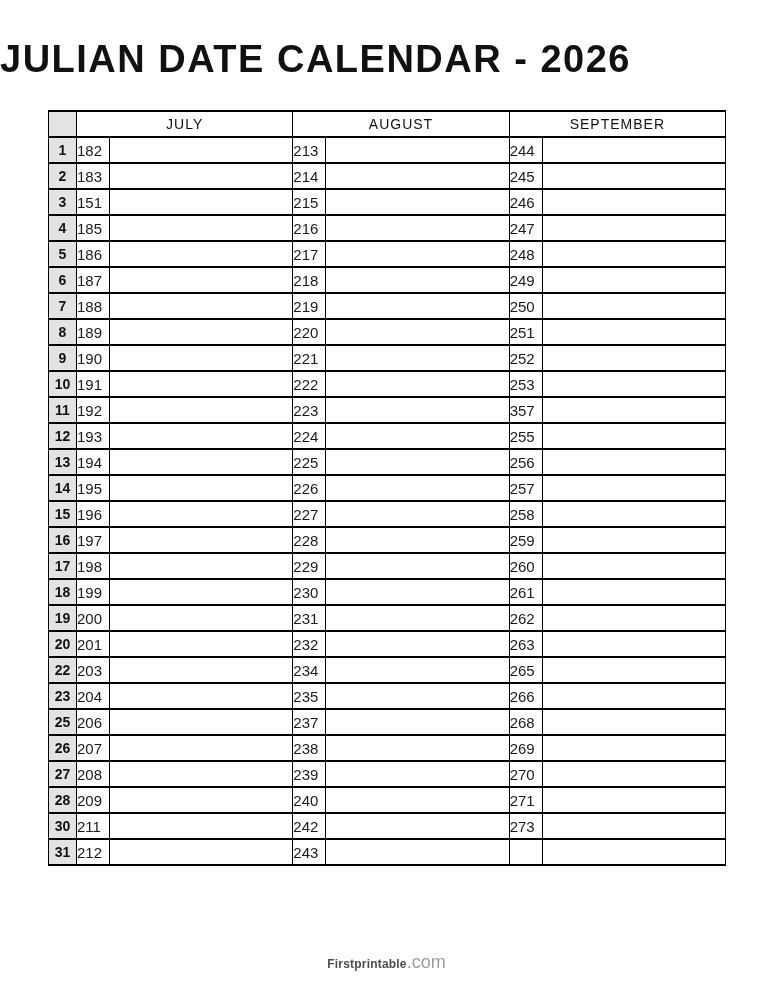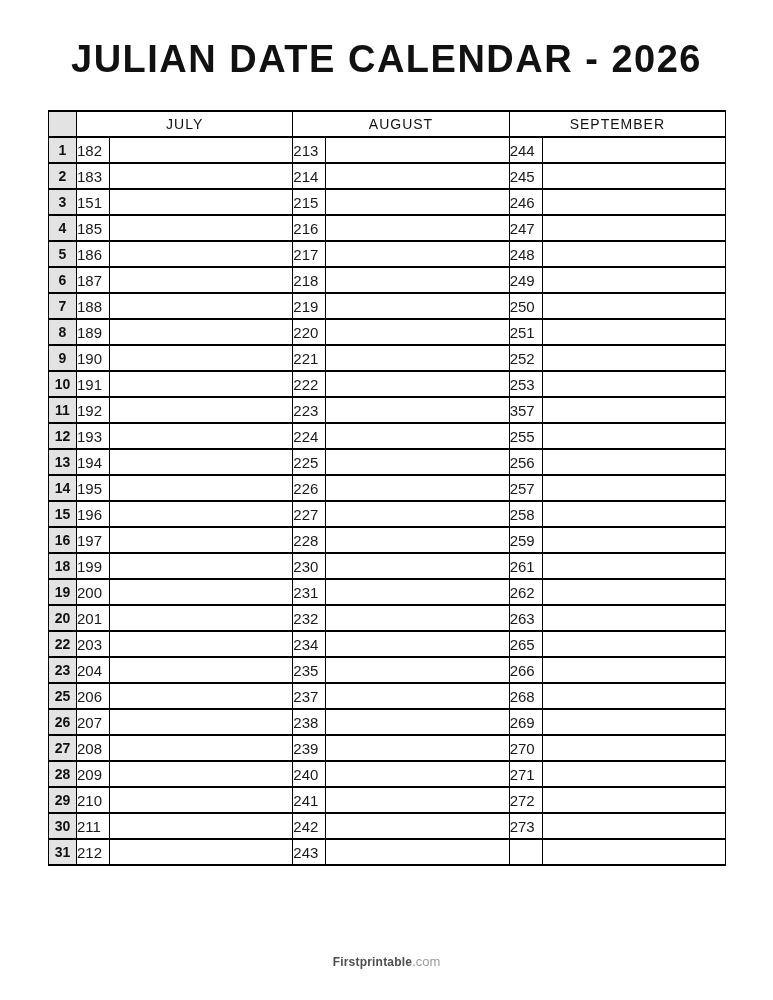--- a/index.html
+++ b/index.html
@@ -13,21 +13,21 @@
     position: relative;
     font-family: "Liberation Sans", sans-serif;
     color: var(--ink, #111);
     overflow: hidden;
   }
   .page-title {
     position: absolute;
     top: 38px;
     left: 0;
     width: 100%;
-    text-align: center;
+    text-align: left;
     font-size: 38px;
     font-weight: 700;
     letter-spacing: 1.5px;
     color: var(--ink, #111);
     margin: 0;
     white-space: nowrap;
   }
   table.calendar {
     position: absolute;
     left: 48px;
@@ -81,21 +81,21 @@
     text-align: center;
     white-space: nowrap;
   }
   .footer .brand {
     font-size: 12px;
     font-weight: 700;
     color: var(--footer-dark, #4d4d4d);
     letter-spacing: 0.2px;
   }
   .footer .suffix {
-    font-size: 13px;
+    font-size: 18px;
     font-weight: 400;
     color: var(--footer-light, #9c9c9c);
   }
 </style>
 </head>
 <body>
 
 <h1 class="page-title">JULIAN DATE CALENDAR - 2026</h1>
 
 <table class="calendar">
@@ -255,20 +255,29 @@
       <tr>
         <td class="day-col">16</td>
         <td class="num-col">197</td>
         <td class="blank-col"></td>
         <td class="num-col">228</td>
         <td class="blank-col"></td>
         <td class="num-col">259</td>
         <td class="blank-col"></td>
       </tr>
       <tr>
+        <td class="day-col">17</td>
+        <td class="num-col">198</td>
+        <td class="blank-col"></td>
+        <td class="num-col">229</td>
+        <td class="blank-col"></td>
+        <td class="num-col">260</td>
+        <td class="blank-col"></td>
+      </tr>
+      <tr>
         <td class="day-col">18</td>
         <td class="num-col">199</td>
         <td class="blank-col"></td>
         <td class="num-col">230</td>
         <td class="blank-col"></td>
         <td class="num-col">261</td>
         <td class="blank-col"></td>
       </tr>
       <tr>
         <td class="day-col">19</td>
@@ -333,29 +342,20 @@
         <td class="num-col">270</td>
         <td class="blank-col"></td>
       </tr>
       <tr>
         <td class="day-col">28</td>
         <td class="num-col">209</td>
         <td class="blank-col"></td>
         <td class="num-col">240</td>
         <td class="blank-col"></td>
         <td class="num-col">271</td>
-        <td class="blank-col"></td>
-      </tr>
-      <tr>
-        <td class="day-col">29</td>
-        <td class="num-col">210</td>
-        <td class="blank-col"></td>
-        <td class="num-col">241</td>
-        <td class="blank-col"></td>
-        <td class="num-col">272</td>
         <td class="blank-col"></td>
       </tr>
       <tr>
         <td class="day-col">30</td>
         <td class="num-col">211</td>
         <td class="blank-col"></td>
         <td class="num-col">242</td>
         <td class="blank-col"></td>
         <td class="num-col">273</td>
         <td class="blank-col"></td>

